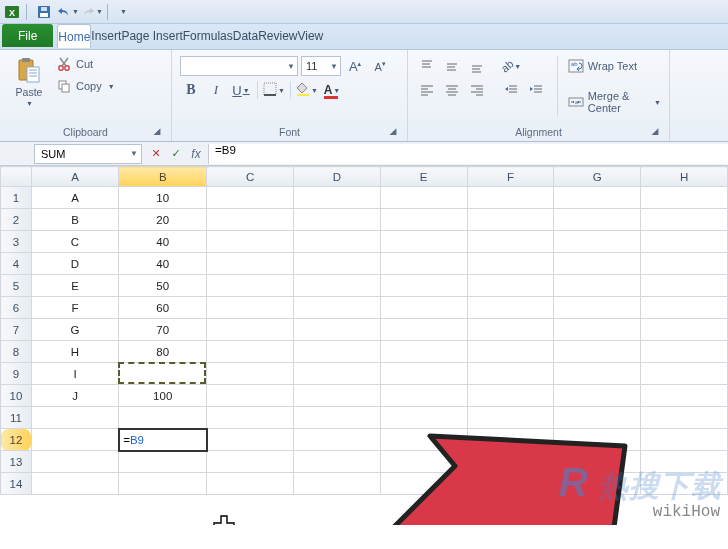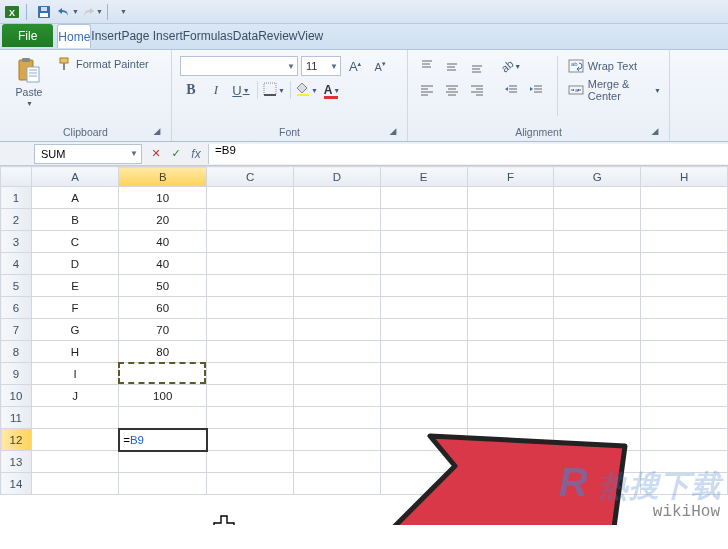--- a/index.html
+++ b/index.html
@@ -50,21 +50,21 @@
   .fx-label { font-style: italic; font-size: 12px; color: #5a6b82; margin: 0 4px; }
   .formula-input { flex: 1; height: 20px; border: none; background: #fff; border-left: 1px solid #c4cbd4; padding: 0 6px; font-size: 11.5px; margin-left: 2px; }
 
   
   .grid-wrap { position: relative; height: 359px; overflow: hidden; background: #fff; }
   .grid { border-collapse: collapse; table-layout: fixed; }
   .grid th, .grid td { border: 1px solid #d4d8de; font-size: 11.5px; color: #222; font-weight: normal; }
   .grid thead th { background: linear-gradient(#f6f8fb,#e7ecf2); height: 20px; text-align: center; color: #3e5066; }
   .grid thead th.sel { background: linear-gradient(#ffe9a6,#ffd35a); color: #51422a; }
   .grid tbody th { background: linear-gradient(90deg,#f6f8fb,#e7ecf2); width: 32px; text-align: center; color: #3e5066; }
-  .grid tbody th.sel { background: linear-gradient(90deg,#ffe9a6,#ffd35a); color: #51422a; }
+  .grid tbody th.sel { background: linear-gradient(90deg,#ffe9a6,#ffd35a); color: #51422a; border-radius: 7px; }
   .grid td { width: 92px; height: 22px; padding: 0 4px; text-align: center; }
   .corner { width: 32px; background: linear-gradient(#f6f8fb,#e7ecf2); }
 
   .cell-active { outline: 2px solid #333; outline-offset: -1px; background: #fff; text-align: left !important; padding-left: 3px; }
   .cell-active .eq { color: #000; }
   .cell-active .ref { color: #1a5fd0; }
 
   .marching { position: absolute; border: 2px dashed #5a5a2a; pointer-events: none; }
 
   
@@ -142,25 +142,37 @@
               <line x1="12" y1="19" x2="20" y2="19" stroke="#8aa7cc"></line>
             </svg>
         </span>
         <span>Paste</span>
         <span class="drop-caret">▼</span>
       </div>
       <div class="col">
         <div class="mini-row">
           <span class="mini-ico">
               <svg width="14" height="14" viewBox="0 0 14 14">
-                <rect x="3" y="1" width="8" height="5" fill="#e8c169" stroke="#a67a2a"></rect>
-                <rect x="6" y="6" width="2" height="7" fill="#888"></rect>
+                <circle cx="4" cy="11" r="2.2" fill="none" stroke="#c44" stroke-width="1.4"></circle>
+                <circle cx="10" cy="11" r="2.2" fill="none" stroke="#c44" stroke-width="1.4"></circle>
+                <line x1="5" y1="9" x2="11" y2="1" stroke="#888" stroke-width="1.4"></line>
+                <line x1="9" y1="9" x2="3" y2="1" stroke="#888" stroke-width="1.4"></line>
               </svg>
             </span>
-          <span>Format Painter</span>
+          <span>Cut</span>
+        </div>
+        <div class="mini-row">
+          <span class="mini-ico">
+              <svg width="14" height="14" viewBox="0 0 14 14">
+                <rect x="2" y="2" width="7" height="8" fill="#fff" stroke="#888"></rect>
+                <rect x="5" y="5" width="7" height="8" fill="#fff" stroke="#888"></rect>
+              </svg>
+            </span>
+          <span>Copy</span>
+          <span class="drop-caret" style="margin-left:2px">▼</span>
         </div>
       </div>
     </div>
     <div class="group-label">
       <span>Clipboard</span>
       <span class="launcher">◢</span>
     </div>
   </div>
 
   <div class="group" style="width:236px">
@@ -286,21 +298,21 @@
               <svg width="14" height="14">
                 <line x1="5" y1="3" x2="13" y2="3" stroke="#666"></line>
                 <line x1="5" y1="6" x2="13" y2="6" stroke="#666"></line>
                 <line x1="5" y1="9" x2="13" y2="9" stroke="#666"></line>
                 <path d="M1 4 L4 6 L1 8 Z" fill="#3a6fb0"></path>
               </svg>
             </div>
         </div>
       </div>
       <span style="width:1px;height:60px;background:#cdd9e8;margin:2px 4px 0"></span>
-      <div class="col" style="gap:4px;padding-top:2px">
+      <div class="col" style="gap:16px;padding-top:2px">
         <div class="mini-row">
           <span class="mini-ico">
               <svg width="16" height="14" viewBox="0 0 16 14">
                 <rect x="1" y="1" width="14" height="12" fill="none" stroke="#888"></rect>
                 <text x="3" y="7" font-size="6" fill="#3a6fb0">ab</text>
                 <path d="M11 4 Q14 4 14 7 Q14 10 11 10 L9 10 M9 10 L11 8 M9 10 L11 12" fill="none" stroke="#3a6fb0"></path>
               </svg>
             </span>
           <span>Wrap Text</span>
         </div>

